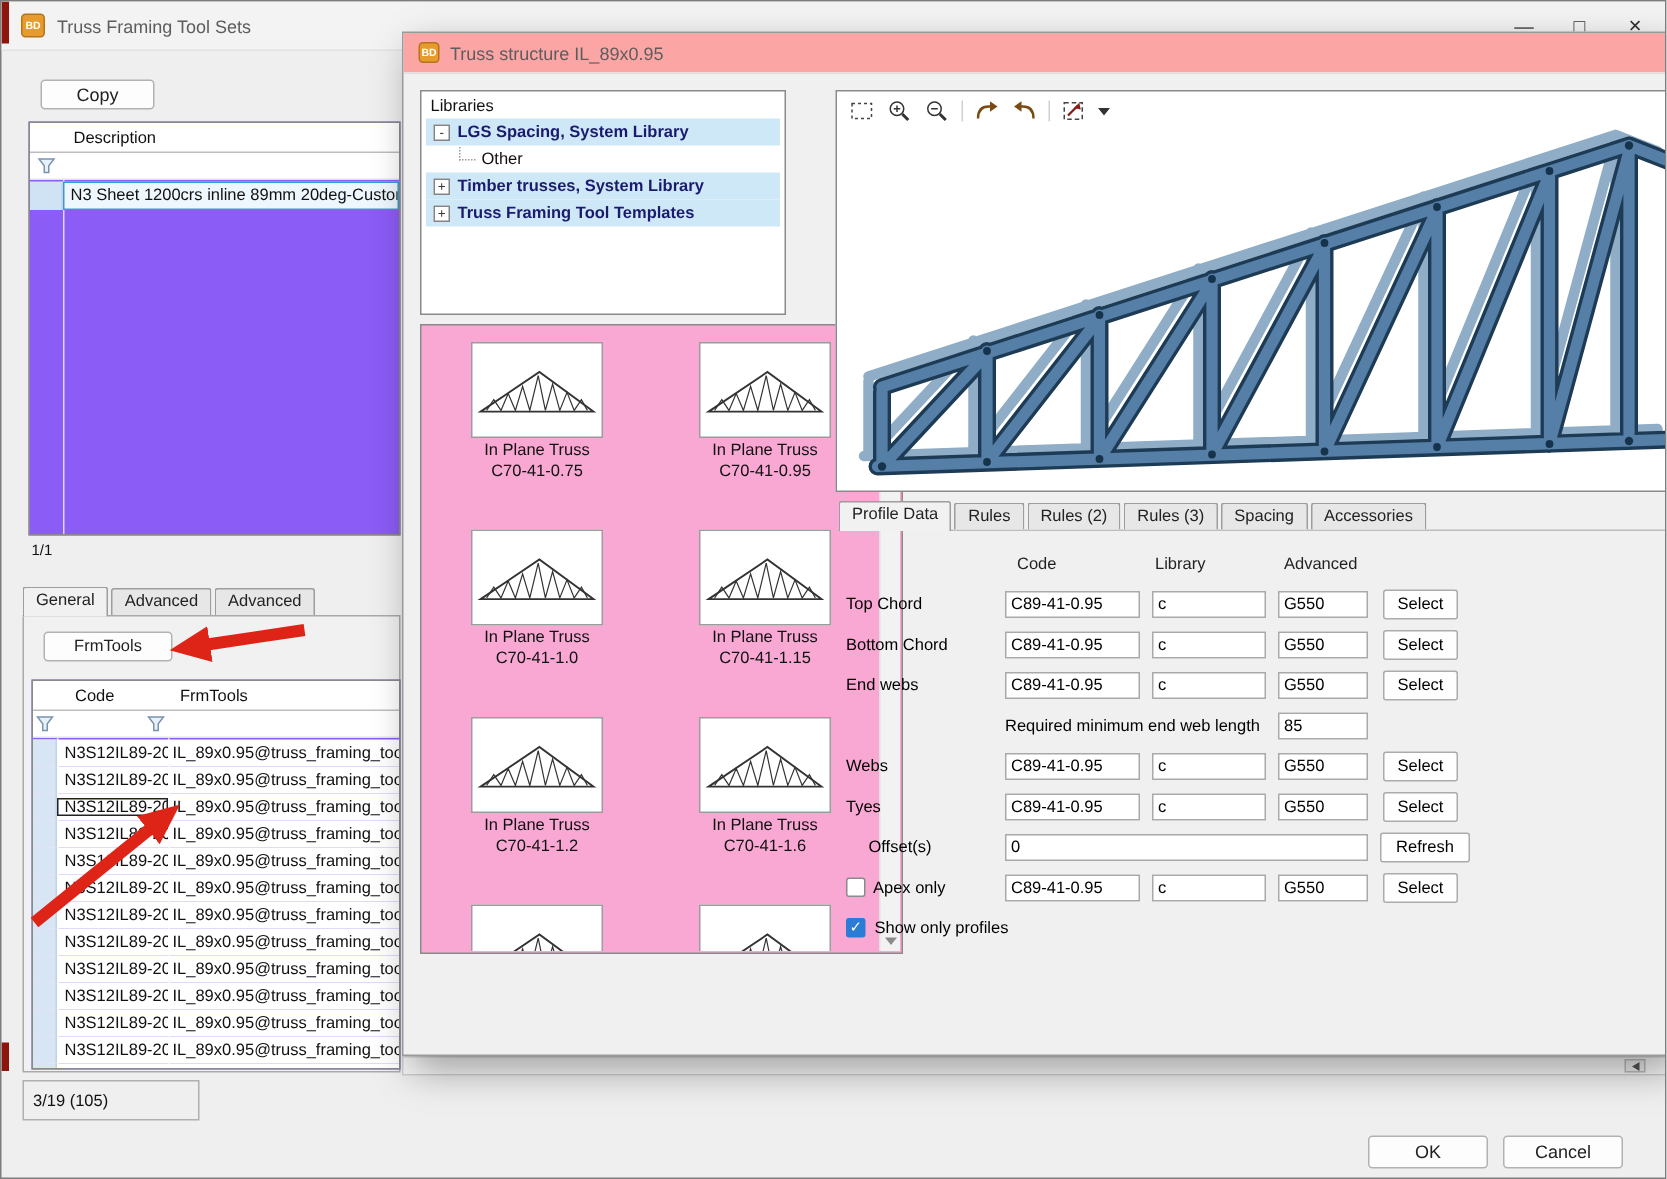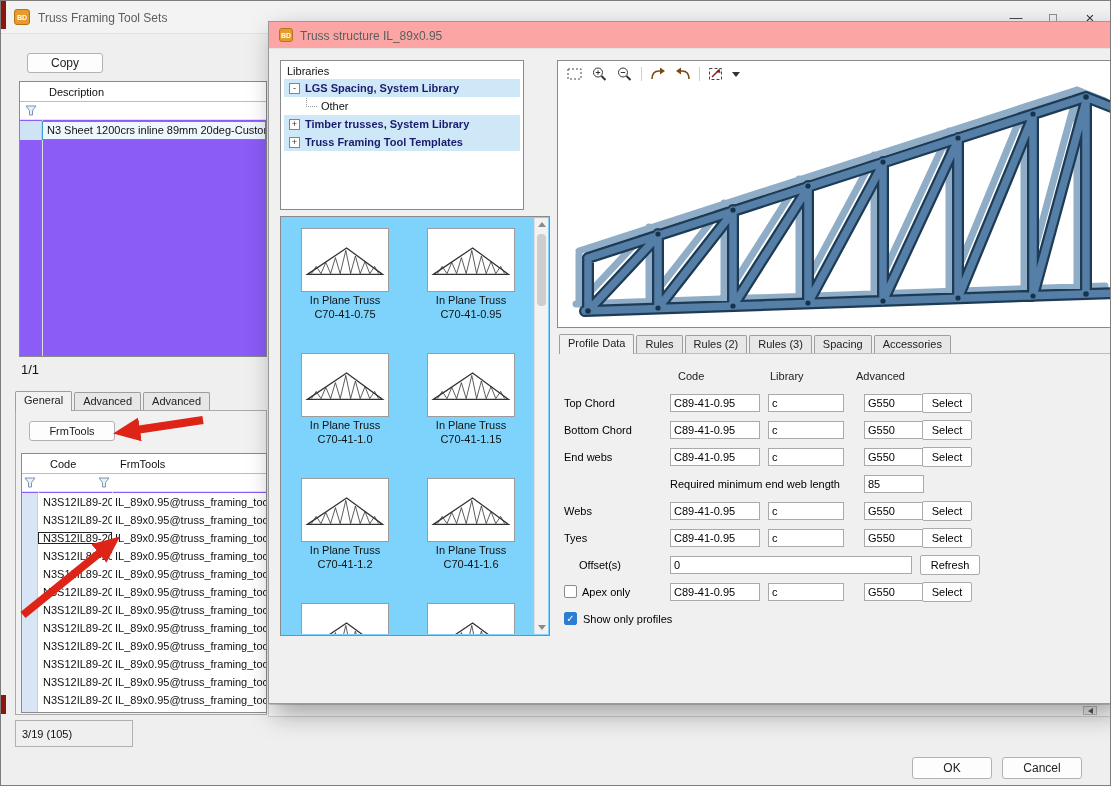--- a/index.html
+++ b/index.html
@@ -25,40 +25,40 @@
   .t-tool{flex:1;padding-left:3px;overflow:hidden;white-space:nowrap}
   .tools-body div.trow:nth-of-type(3) .t-code{outline:1px solid #222;outline-offset:-1px}
   .dialog{position:absolute;left:267px;top:20px;width:845px;height:683px;background:#f0f0f0;border:1px solid #9a9a9a;box-shadow:6px 10px 24px rgba(0,0,0,.35);z-index:10;overflow:hidden}
   .lib-box{position:absolute;left:11px;top:38px;width:244px;height:150px;background:#fff;border:1px solid #8a8a8a;padding-top:2px}
   .lib-header{font-size:11px;padding:2px 6px;color:#111}
   .tree-item{height:18px;display:flex;align-items:center;font-size:11px;padding-left:5px;margin:0 3px}
   .tree-item.hl{background:#cfe8f8}
   .tree-item.bold .tree-label{font-weight:bold;color:#1b1b6e}
   .expander{width:11px;height:11px;border:1px solid #848484;background:#fff;font-size:9px;line-height:9px;text-align:center;margin-right:5px;color:#333;flex:none}
   .conn{width:11px;height:9px;border-left:1px dotted #9a9a9a;border-bottom:1px dotted #9a9a9a;margin:-7px 4px 0 10px;flex:none}
-  .gal-box{position:absolute;left:11px;top:194px;width:270px;height:420px;background:#7dd3fc;border:1px solid #8a8a8a}
+  .gal-box{position:absolute;left:11px;top:194px;width:322px;height:420px;background:#f9a8d4;border:1px solid #8a8a8a}
   .gal-grid{position:absolute;left:1px;top:1px;right:15px;bottom:1px;overflow:hidden;display:grid;grid-template-columns:1fr 1fr;grid-auto-rows:125px;justify-items:center;padding-top:10px}
   .gal-cell{width:120px;height:125px;display:flex;flex-direction:column;align-items:center}
   .gal-thumb{width:88px;height:64px;border:1px solid #9c9c9c;display:flex;align-items:center;justify-content:center;background:#fff}
   .gal-name,.gal-size{font-size:11px;color:#111;margin-top:2px;line-height:12px}
   .gal-scroll{position:absolute;top:1px;right:1px;width:14px;bottom:1px;background:#f2f2f2;border-left:1px solid #e0e0e0}
   .gal-thumbbar{position:absolute;top:16px;left:2px;width:9px;height:72px;background:#cdcdcd;border-radius:4px}
   .scroll-arrow{position:absolute;left:3px;width:0;height:0;border-left:4px solid transparent;border-right:4px solid transparent}
   .view3d{position:absolute;left:288px;top:38px;width:557px;height:268px;background:#fff;border:1px solid #8a8a8a;overflow:hidden}
   .view-toolbar{position:absolute;left:8px;top:5px;display:flex;gap:7px;align-items:center;z-index:5}
   .vt-icon{width:18px;height:16px;display:flex;align-items:center;justify-content:center}
   .vt-sep{width:1px;height:14px;background:#d0d0d0}
   .caret{width:0;height:0;border-left:4px solid transparent;border-right:4px solid transparent;border-top:5px solid #333}
   .ptabline{position:absolute;left:290px;top:331px;width:554px;height:1px;background:#bdbdbd}
   .pform{position:absolute;left:290px;top:336px;width:554px;height:290px}
   .phead{position:absolute;font-size:11px;color:#222}
   .prow{position:absolute;left:0;right:0;height:20px}
   .flabel{position:absolute;font-size:11px;line-height:18px;height:18px;color:#000;white-space:nowrap}
   .tin{position:absolute;height:18px;border:1px solid #a9a9a9;background:#fff;font:11px "Liberation Sans",sans-serif;padding:0 3px}
-  .plab{left:5px}.pcode{left:111px;width:90px}.plib{left:209px;width:76px}.pmat{left:305px;width:60px}
+  .plab{left:5px}.pcode{left:111px;width:90px}.plib{left:209px;width:76px}.pmat{left:293px;width:60px}
   .sbtn{position:absolute;height:20px;top:-1px;border:1px solid #ababab;background:#fefefe;border-radius:2px;font:11px "Liberation Sans",sans-serif;text-align:center}
   .psel{left:363px;width:50px}
   .cb{position:absolute;width:13px;height:13px;border:1px solid #8b8b8b;background:#fff;border-radius:2px;top:2px}
   .cb.checked{background:#2a7cd4;border-color:#2a7cd4}
   .cb.checked::after{content:"✓";color:#fff;font-size:10px;line-height:12px;display:block;text-align:center}
   .hscroll{position:absolute;left:267px;top:703px;width:844px;height:13px;background:#f7f7f7;border:1px solid #cfcfcf;z-index:3}
   .hscroll-btn{position:absolute;right:14px;top:1px;width:14px;height:9px;border:1px solid #bdbdbd;background:#ececec;display:flex;align-items:center;justify-content:center}
   .tri-left{width:0;height:0;border-top:3px solid transparent;border-bottom:3px solid transparent;border-right:5px solid #555}
   .overlay{position:absolute;left:0;top:0;z-index:60;pointer-events:none}
   .edgemark{position:absolute;left:0;width:5px;background:#8d150e;z-index:70}
@@ -88,21 +88,21 @@
     <div class="filterrow" style="top:20px">
       <svg class="funnel" style="left:5px;top:3px" viewBox="0 0 12 11">
           <path d="M1,1 H11 L7.5,5.5 V10 H4.5 V5.5 Z" fill="#e8f1fa" stroke="#7a93ad"></path>
         </svg>
     </div>
     <div class="abs" style="left:0;top:39px;right:0;height:19px;display:flex">
       <span style="width:22px;background:#cfe3f4;border-right:1px solid #c2d2e2"></span>
       <span style="flex:1;font-size:11px;line-height:17px;padding-left:4px;background:#eef7fd;border:1px solid #3a9ad0;white-space:nowrap;overflow:hidden">N3 Sheet 1200crs inline 89mm 20deg-Custom</span>
     </div>
   </div>
-  <span class="abs" style="left:20px;top:361px;font-size:13px">1/1</span>
+  <span class="abs" style="left:20px;top:361px;font-size:10px">1/1</span>
 
   <div class="tabstrip" style="left:14px;top:390px">
 
   <span class="tab">General</span>
       <span class="tab">Advanced</span>
       <span class="tab">Advanced</span>
     </div>
   <div class="tabpanel" style="left:14px;top:409px;width:252px;height:305px"></div>
 
   <button class="btn" style="left:28px;top:420px;width:86px;height:20px;font-size:11px;z-index:2">FrmTools</button>

